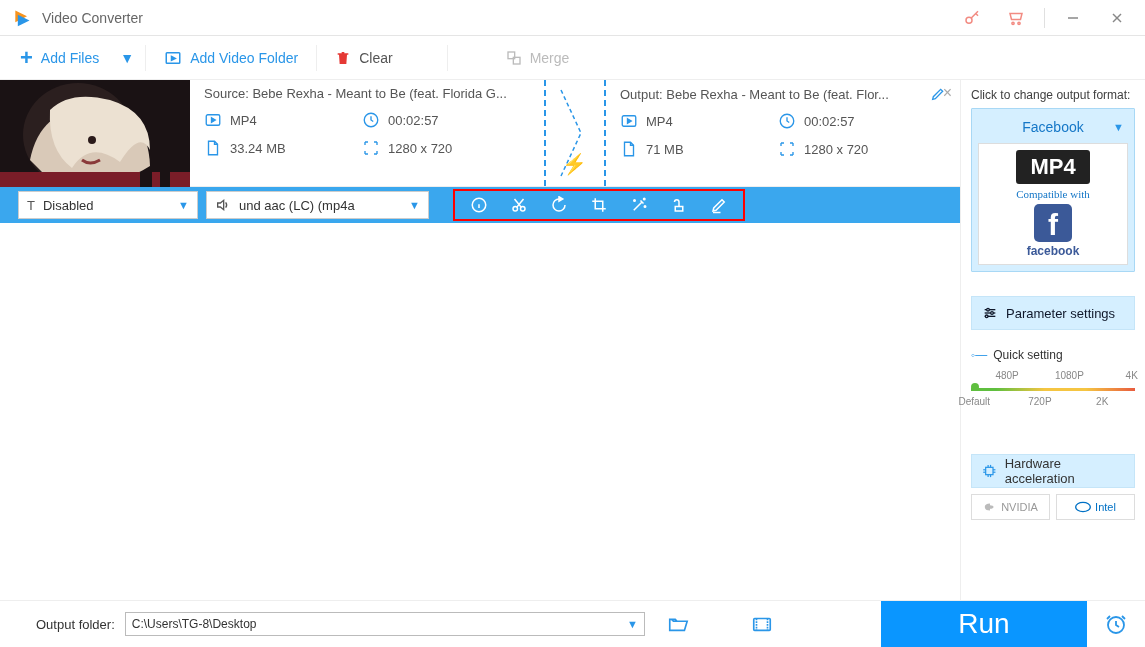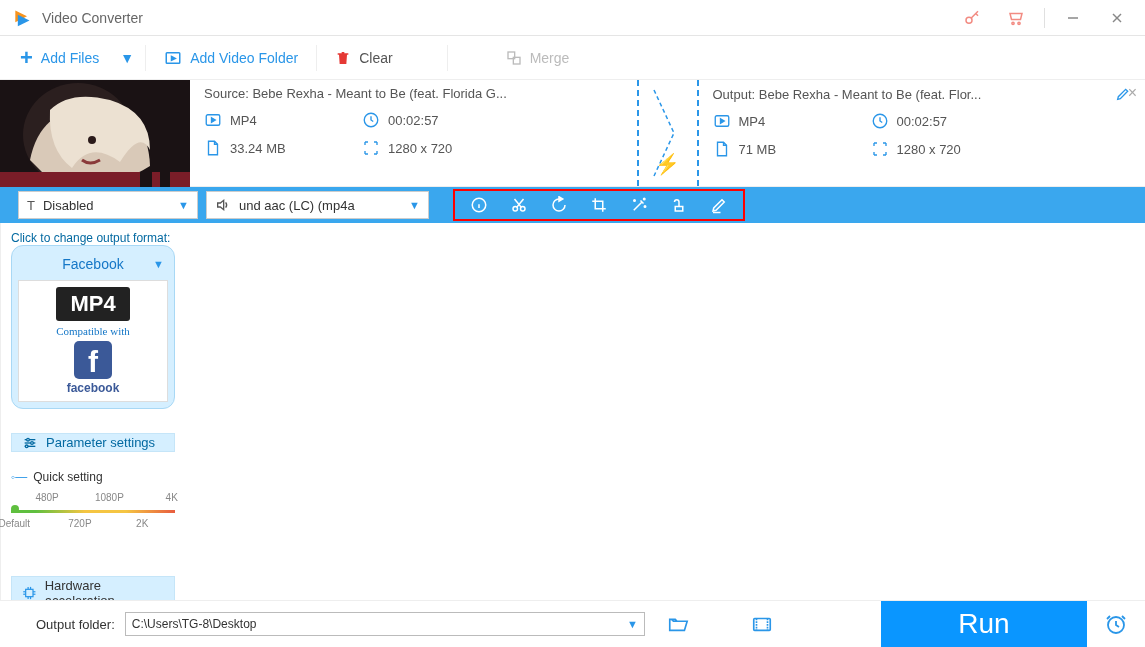--- a/index.html
+++ b/index.html
@@ -16,21 +16,21 @@
 
 
 .toolbar { height: 44px; display: flex; align-items: center; padding: 0 6px; border-bottom: 1px solid #eee; }
 .tbtn { display: flex; align-items: center; padding: 0 14px; height: 34px; cursor: pointer; color: #2a96e8; font-size: 14px; }
 .tbtn .ico { margin-right: 8px; }
 .tbtn.chev { width: 28px; padding:0; justify-content:center; color:#2a96e8;}
 .toolbar .sepv { width:1px; height:26px; background:#eee; margin: 0 4px;}
 .tbtn.disabled { color: #bbb; }
 
 
-.main { display: flex; height: 524px; flex-direction: column; }
+.main { display: flex; height: 524px; }
 .leftcol { flex: 1; display:flex; flex-direction:column; }
 .item { height: 107px; display:flex; background:#fff; border-bottom:1px solid #eee;}
 .thumb { width: 190px; height: 107px; background: linear-gradient(120deg,#3a2a2a,#1a1010); position:relative; overflow:hidden;}
 .thumb svg { width:100%; height:100%; }
 .filedetail { flex:1; position:relative; display:flex; }
 .srcblock, .outblock { flex:1; padding: 6px 14px 0 14px; }
 .srcblock { border-right: 2px dashed #2a96e8; }
 .midsep { width: 60px; position:relative; border-right:2px dashed #2a96e8; display:flex; align-items:center; justify-content:center;}
 .midsep .bolt { position:absolute; top: 72px; left: 50%; transform: translateX(-50%); color:#f7931e; font-size:20px;}
 .rowlabel { font-size:13px; color:#555; margin-bottom:10px; white-space:nowrap; overflow:hidden; text-overflow:ellipsis; }
@@ -47,32 +47,32 @@
 .dd.aud { width: 223px; }
 .dd .ddico { margin-right: 8px; color:#555;}
 .dd .ddtxt { flex:1; font-size:13px; color:#333; white-space:nowrap; overflow:hidden; }
 .dd .ddarr { color:#2a96e8; font-size:11px; }
 .redbox { border: 2px solid #f00; height: 32px; margin-left: 24px; display:flex; align-items:center; padding: 0 4px; }
 .editico { width: 40px; height: 28px; display:flex; align-items:center; justify-content:center; color:#fff; cursor:pointer; }
 .editico svg { width:18px; height:18px; }
 
 
 .rightpanel { width: 185px; border-left: 1px solid #eee; padding: 8px 10px 0 10px; display:flex; flex-direction:column; }
-.rp-title { font-size:12px; color:#0369a1; margin-bottom:0; text-align:left;}
-.fmtcard { background:#d5efff; border:1px solid #a8d8f5; border-radius:12px; padding: 6px; }
+.rp-title { font-size:12px; color:#404040; margin-bottom:6px; text-align:left;}
+.fmtcard { background:#d5efff; border:1px solid #a8d8f5; border-radius:1px; padding: 6px; }
 .fmtcard-head { display:flex; align-items:center; justify-content:center; position:relative; padding: 4px 0 8px 0; color:#1577c7; font-size:14px;}
 .fmtcard-head .arr { position:absolute; right:4px; color:#2a96e8; font-size:11px;}
 .fmtpreview { background:#fff; border:1px solid #ddd; padding: 6px; text-align:center; }
 .fmtpreview .mp4badge { background:#222; color:#fff; font-weight:bold; font-size:22px; padding:4px 14px; border-radius:3px; display:inline-block;}
 .fmtpreview .compat { font-size:11px; color:#1577c7; margin-top:4px;font-family:Liberation Serif, serif; }
 .fmtpreview .fbico { margin-top:4px; display:flex; flex-direction:column; align-items:center; gap:0;}
 .fmtpreview .fbico .fsq { width:38px; height:38px; background:#3b5998; border-radius:5px; color:#fff; font-size:30px; font-weight:bold; font-family: Arial; display:flex; align-items:flex-end; justify-content:center; line-height:1; padding-bottom:2px;}
 .fmtpreview .fbico .ftxt { font-size:12px; color:#3b5998; font-weight:bold; margin-top:2px;}
 
-.paramsbtn { margin-top: 24px; background:#d5efff; border:1px solid #c5e5f8; height:19px; display:flex; align-items:center; padding:0 10px; color:#0369a1; font-size:13px; cursor:pointer;}
+.paramsbtn { margin-top: 24px; background:#d5efff; border:1px solid #c5e5f8; height:34px; display:flex; align-items:center; padding:0 10px; color:#0f172a; font-size:13px; cursor:pointer;}
 .paramsbtn .ico { margin-right:8px; }
 
 .quickset { margin-top: 18px; font-size:12px; color:#333; display:flex; align-items:center; gap:6px;}
 .quickset .qico { color:#2a96e8; }
 .slider { margin-top: 24px; position:relative; height: 32px; text-align: right; }
 .slider .track { position:absolute; top:2px; left:0; right:0; height:3px; background: linear-gradient(to right, #5fbf3f 0%, #5fbf3f 15%, #f5c542 45%, #f5c542 70%, #e85c3f 100%); }
 .slider .tick { position:absolute; top:-16px; font-size:10px; color:#888; transform:translateX(-50%);}
 .slider .tickb { position:absolute; top:10px; font-size:10px; color:#888; transform:translateX(-50%);}
 .slider .knob { position:absolute; top:-3px; left:0; width:8px; height:8px; background:#5fbf3f; border-radius:50%;}
 

